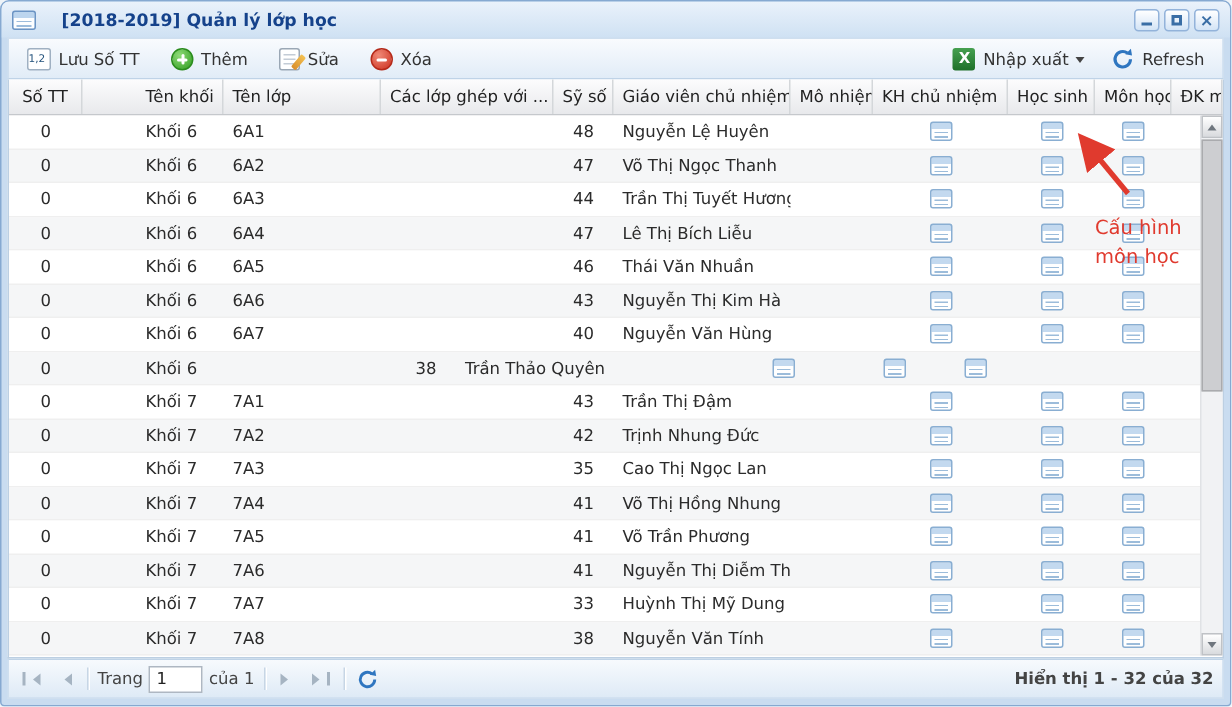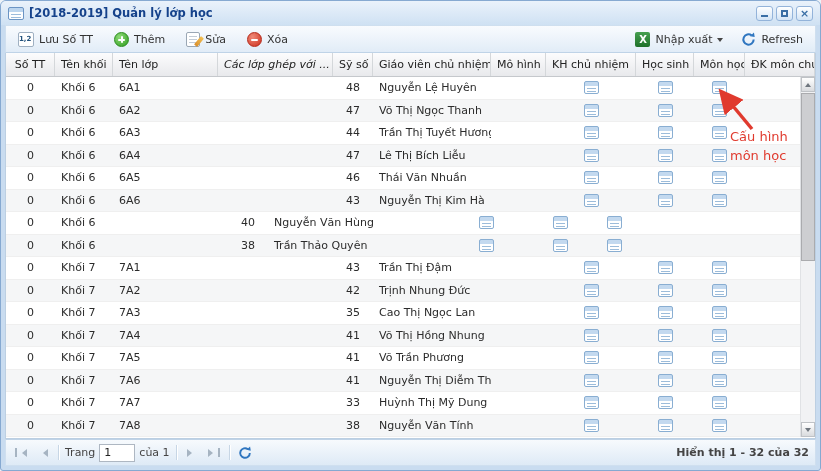--- a/index.html
+++ b/index.html
@@ -5,21 +5,21 @@
   * { margin:0; padding:0; box-sizing:border-box; }
   html,body { background:#eef3f8; font-family:"DejaVu Sans","Liberation Sans",sans-serif; }
 
   .window {
     position:relative; width:821px; height:471px;
     background:#c9dcf0; border:1px solid #86a9d1;
     border-radius:6px 6px 3px 3px; overflow:hidden;
   }
 
   
-  .titlebar { height:24px; display:flex; align-items:center; gap:5px; padding:0 7px;
+  .titlebar { height:24px; display:flex; align-items:center; gap:17px; padding:0 7px;
     background:linear-gradient(#eaf2fb,#cfe1f3); }
   .title-icon { width:16px; height:13px; border:1px solid #6b94c4; border-radius:2px;
     background:linear-gradient(#bcd5ee 0 4px,#fdfeff 4px); position:relative; }
   .title-icon::after { content:""; position:absolute; left:2px; right:2px; top:6px; height:5px;
     background:repeating-linear-gradient(#9cbcdc 0 1px,transparent 1px 3px); }
   .title-text { flex:1; font-size:11.5px; font-weight:bold; color:#15428b; }
   .win-buttons { display:flex; gap:3px; }
   .winbtn { width:17px; height:15px; border:1px solid #93b3da; border-radius:3px;
     background:linear-gradient(#ffffff,#d3e4f6); position:relative; cursor:default; }
   .winbtn .min-glyph { position:absolute; left:4px; right:4px; bottom:3px; height:2px; background:#3a6ea5; }
@@ -29,21 +29,21 @@
 
   
   .toolbar { height:28px; margin:0 4px; border:1px solid #cfdfef; border-bottom-color:#bfd3e7;
     background:linear-gradient(#f9fbfe,#e1ecf7); display:flex; align-items:center; padding:0 6px; }
   .tb-btn { display:flex; align-items:center; gap:5px; padding:2px 6px; margin-right:9px;
     border-radius:3px; font-size:11px; color:#333; cursor:default; }
   .tb-right { margin-left:auto; display:flex; align-items:center; }
   .tb-right .tb-btn { margin-right:0; margin-left:6px; }
 
   .ic-num { width:16px; height:15px; border:1px solid #9fb0c2; border-radius:2px; background:#fff;
-    font-size:7px; color:#23527c; font-weight:bold; line-height:13px; }
+    font-size:7px; color:#23527c; font-weight:normal; line-height:13px; }
   .ic-round { width:15px; height:15px; border-radius:50%; position:relative; }
   .ic-add { background:radial-gradient(circle at 35% 30%,#8fdb78,#2f9c1f); border:1px solid #2b8c1d; }
   .ic-del { background:radial-gradient(circle at 35% 30%,#f08a78,#cc2f1d); border:1px solid #b52a1a; }
   .ic-round::before { content:""; position:absolute; left:3px; right:3px; top:6px; height:2px; background:#fff; border-radius:1px; }
   .ic-add::after { content:""; position:absolute; top:3px; bottom:3px; left:6px; width:2px; background:#fff; border-radius:1px; }
   .ic-edit { width:14px; height:15px; background:#fff; border:1px solid #9aa7b5; border-radius:2px; position:relative; }
   .ic-edit::before { content:""; position:absolute; left:2px; top:3px; width:8px; height:1px;
     background:#c3ccd6; box-shadow:0 3px 0 #c3ccd6,0 6px 0 #c3ccd6; }
   .ic-edit::after { content:""; position:absolute; right:-2px; bottom:-1px; width:4px; height:11px;
     background:linear-gradient(#f3c153,#d98e2b); transform:rotate(40deg); border-radius:1px; }
@@ -56,21 +56,21 @@
     height:386px; }
   .grid-header { display:flex; height:24px; background:linear-gradient(#fcfcfd,#e8e9ec);
     border-bottom:1px solid #c5c8cc; }
   .hcell { border-right:1px solid #d4d7da; padding:5px 6px 0; font-size:11px; color:#222;
     white-space:nowrap; overflow:hidden; }
   .grid-rows { width:796px; }
   .grow { display:flex; height:22.5px; align-items:center; border-bottom:1px solid #efefef; background:#fff; }
   .grow.alt { background:#f5f6f7; }
   .gcell { padding:0 6px; font-size:11px; color:#2b2b2b; white-space:nowrap; overflow:hidden; height:100%;
     display:flex; align-items:center; }
-  .c0{width:49px;} .c1{width:58px;} .c2{width:105px;} .c3{width:115px;font-style:italic;} .c4{width:40px;}
+  .c0{width:49px;} .c1{width:58px;margin-left:36px;} .c2{width:105px;} .c3{width:115px;} .c4{width:40px;}
   .c5{width:118px;} .c6{width:55px;} .c7{width:90px;} .c8{width:58px;} .c9{width:51px;} .c10{flex:1;}
   .center { justify-content:center; text-align:center; }
   .hcell.center { text-align:center; }
   .iconcell { justify-content:center; }
   .grid-icon { width:15px; height:13px; border:1px solid #89aed2; border-radius:2px;
     background:linear-gradient(#c3d9ef 0 4px,#fff 4px); position:relative; cursor:pointer; }
   .grid-icon::after { content:""; position:absolute; left:2px; right:2px; top:6px; height:5px;
     background:repeating-linear-gradient(#9cbcda 0 1px,transparent 1px 3px); }
 
   
@@ -79,21 +79,21 @@
   .sb-btn { position:absolute; left:0; width:14px; height:15px; border:1px solid #bfc2c6;
     background:linear-gradient(#ffffff,#d9dbde); display:flex; justify-content:center; align-items:center; }
   .sb-up { top:0; } .sb-down { bottom:0; }
   .tri-up { width:0; height:0; border:3px solid transparent; border-bottom:4px solid #6f767e; margin-top:-3px; }
   .tri-down { width:0; height:0; border:3px solid transparent; border-top:4px solid #6f767e; margin-bottom:-3px; }
   .sb-thumb { position:absolute; top:16px; left:0; width:14px; height:168px; background:#cdced1;
     border:1px solid #aaabae; }
 
   
   .annotation-layer { position:absolute; inset:0; pointer-events:none; z-index:6; }
-  .annotation-text { position:absolute; left:729px; top:126px; font-size:13px; line-height:19px;
+  .annotation-text { position:absolute; left:729px; top:142px; font-size:13px; line-height:19px;
     color:#e03a2e; }
 
   
   .pager { height:27px; margin:0 4px; border:1px solid #cfdfef; border-top-color:#bfd3e7;
     background:linear-gradient(#f7fafd,#deeaf6); display:flex; align-items:center; padding:0 6px;
     font-size:11px; color:#444; gap:4px; }
   .pg-btn { width:18px; height:17px; display:flex; align-items:center; justify-content:center; gap:1px;
     border-radius:2px; }
   .tri-l { width:0; height:0; border:4px solid transparent; border-right:5px solid #a6b4c2; }
   .tri-r { width:0; height:0; border:4px solid transparent; border-left:5px solid #a6b4c2; }
@@ -158,21 +158,21 @@
   </div>
 
   <div class="grid">
     <div class="grid-header">
         <div class="hcell c0 center">Số TT</div>
         <div class="hcell c1">Tên khối</div>
         <div class="hcell c2">Tên lớp</div>
         <div class="hcell c3">Các lớp ghép với ...</div>
         <div class="hcell c4 center">Sỹ số</div>
         <div class="hcell c5">Giáo viên chủ nhiệm</div>
-        <div class="hcell c6">Mô hình</div>
+        <div class="hcell c6">Mô nhiệm</div>
         <div class="hcell c7">KH chủ nhiệm</div>
         <div class="hcell c8">Học sinh</div>
         <div class="hcell c9">Môn học</div>
         <div class="hcell c10">ĐK môn chuyên</div>
       </div>
     <div class="grid-rows">
         <div class="grow">
           <div class="gcell c0 center">0</div>
           <div class="gcell c1">Khối 6</div>
           <div class="gcell c2">6A1</div>
@@ -282,20 +282,21 @@
             <span class="grid-icon"></span>
           </div>
           <div class="gcell c9 iconcell">
             <span class="grid-icon"></span>
           </div>
           <div class="gcell c10"></div>
         </div>
         <div class="grow">
           <div class="gcell c0 center">0</div>
           <div class="gcell c1">Khối 6</div>
+          <div class="gcell c2">6A7</div>
           <div class="gcell c3"></div>
           <div class="gcell c4 center">40</div>
           <div class="gcell c5">Nguyễn Văn Hùng</div>
           <div class="gcell c6"></div>
           <div class="gcell c7 iconcell">
             <span class="grid-icon"></span>
           </div>
           <div class="gcell c8 iconcell">
             <span class="grid-icon"></span>
           </div>

